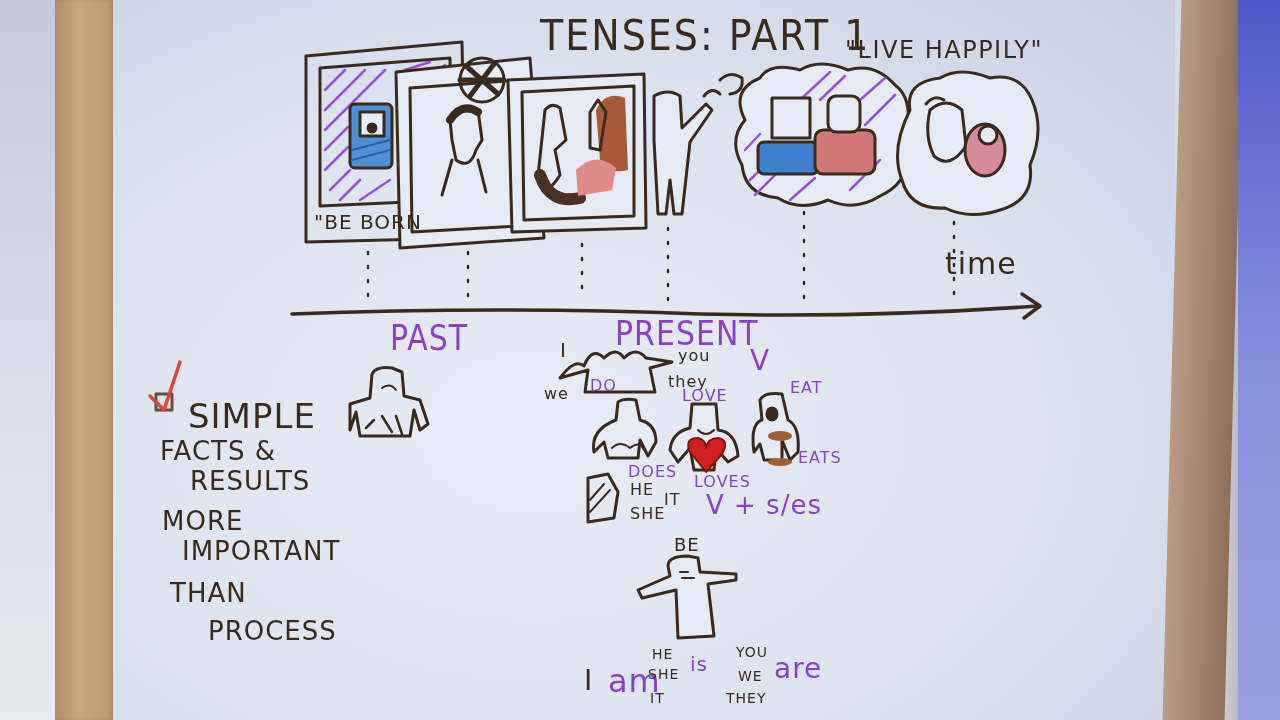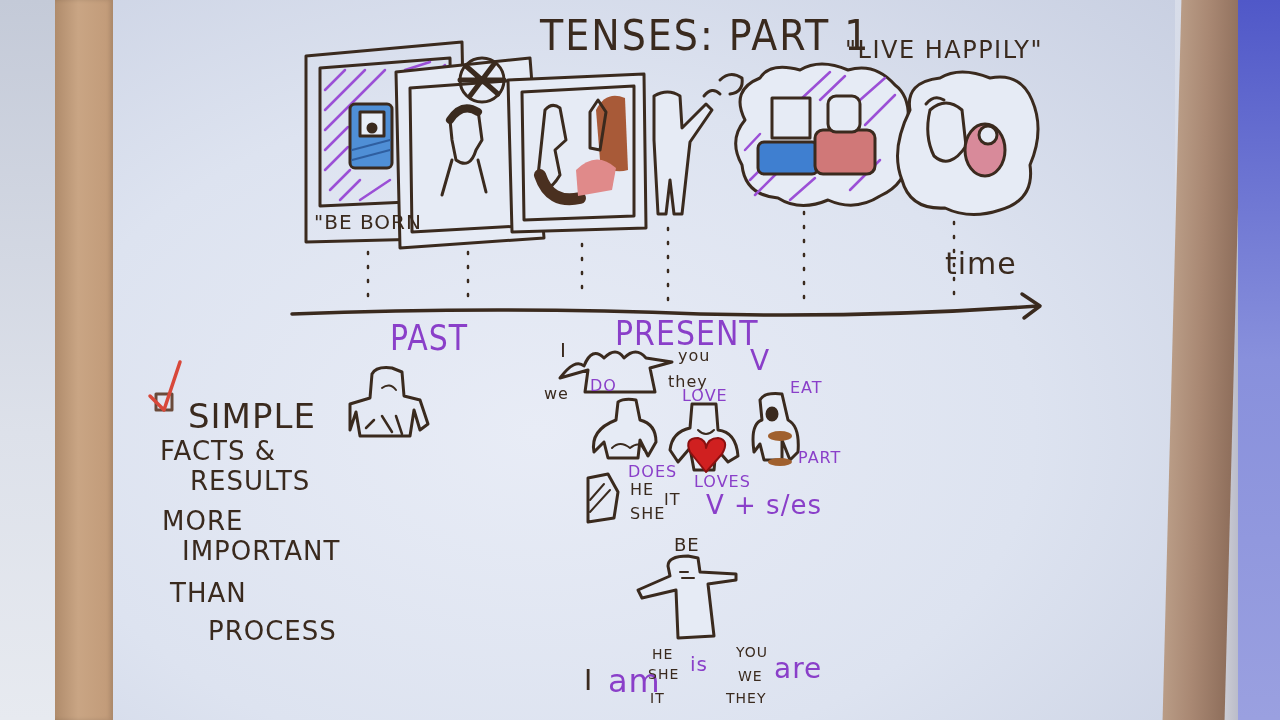--- a/index.html
+++ b/index.html
@@ -211,21 +211,21 @@
 <div class="hand small" style="left:544px;top:384px;">we</div>
 <div class="hand small" style="left:668px;top:372px;">they</div>
 <div class="hand purple" style="left:750px;top:344px;font-size:28px;">V</div>
 
 <div class="hand purple small" style="left:590px;top:376px;">DO</div>
 <div class="hand purple small" style="left:682px;top:386px;">LOVE</div>
 <div class="hand purple small" style="left:790px;top:378px;">EAT</div>
 
 <div class="hand purple small" style="left:628px;top:462px;">DOES</div>
 <div class="hand purple small" style="left:694px;top:472px;">LOVES</div>
-<div class="hand purple small" style="left:798px;top:448px;">PART</div>
+<div class="hand purple small" style="left:798px;top:448px;">EATS</div>
 
 <div class="hand small" style="left:630px;top:480px;">HE</div>
 <div class="hand small" style="left:630px;top:504px;">SHE</div>
 <div class="hand small" style="left:664px;top:490px;">IT</div>
 <div class="hand purple" style="left:706px;top:490px;font-size:26px;">V + s/es</div>
 
 <div class="hand small" style="left:674px;top:534px;font-size:18px;">BE</div>
 <div class="hand" style="left:584px;top:664px;font-size:28px;">I</div>
 <div class="hand purple" style="left:608px;top:662px;font-size:32px;">am</div>
 <div class="hand small" style="left:652px;top:646px;font-size:14px;">HE</div>

